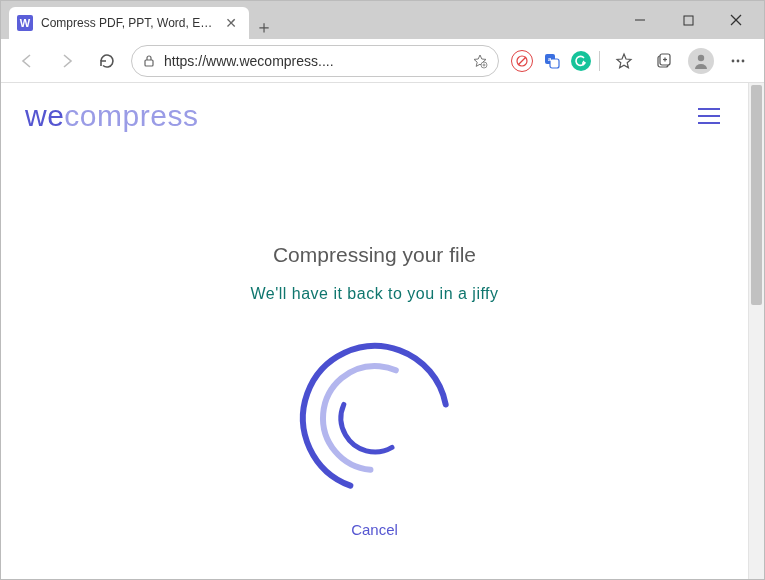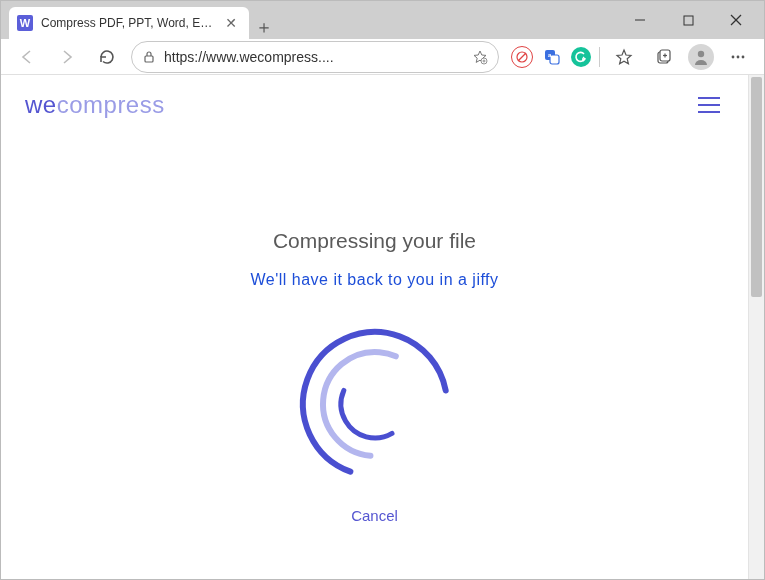--- a/index.html
+++ b/index.html
@@ -88,21 +88,21 @@
     width: 44px;
     height: 30px;
     display: flex;
     align-items: center;
     justify-content: center;
     cursor: pointer;
   }
   .wc svg { display: block; }
   
   .toolbar {
-    height: 36px;
+    height: 44px;
     background: #ffffff;
     border-bottom: 1px solid #e0e0e0;
     display: flex;
     align-items: center;
     padding: 0 10px;
     gap: 8px;
   }
   .tb-btn {
     width: 32px;
     height: 32px;
@@ -191,21 +191,21 @@
     border-radius: 2px;
   }
   
   .page-header {
     display: flex;
     align-items: center;
     justify-content: space-between;
     padding: 16px 24px 10px 24px;
   }
   .logo {
-    font-size: 24px;
+    font-size: 30px;
     font-weight: 400;
     letter-spacing: 0.5px;
   }
   .logo .we { color: #5556d1; font-weight: 500; }
   .logo .compress { color: #9a9ce6; }
   .hamburger {
     display: flex;
     flex-direction: column;
     gap: 5px;
     cursor: pointer;
@@ -222,21 +222,21 @@
     padding-top: 100px;
   }
   .heading {
     font-size: 21px;
     color: #5a5a5a;
     font-weight: 400;
     margin-bottom: 18px;
   }
   .subheading {
     font-size: 16px;
-    color: #1d4ed8;
+    color: #0f766e;
     margin-bottom: 30px;
     letter-spacing: 0.5px;
   }
   .spinner-wrap {
     display: flex;
     justify-content: center;
     margin-bottom: 18px;
   }
   .cancel-link {
     color: #5556d1;

